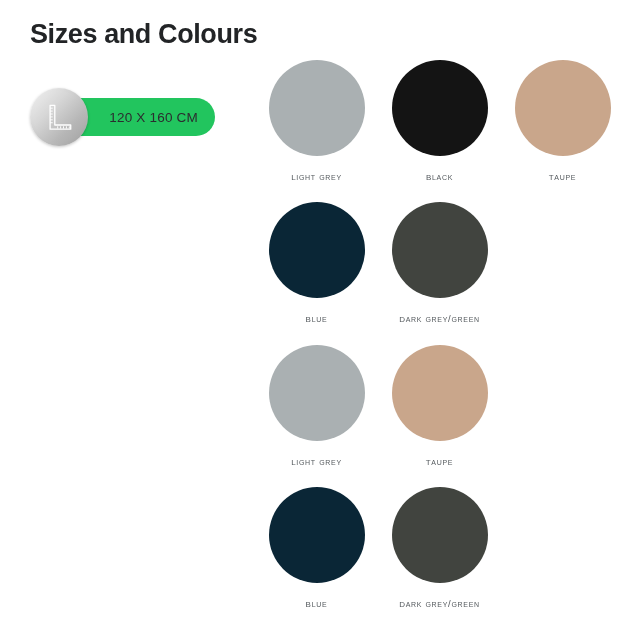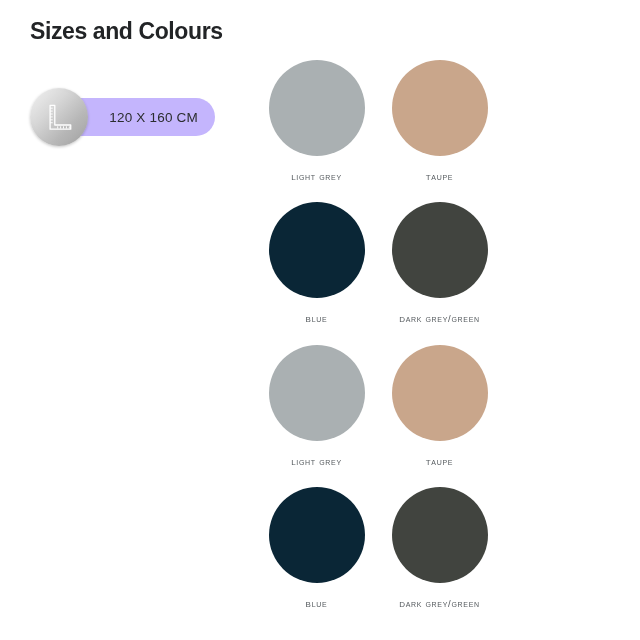--- a/index.html
+++ b/index.html
@@ -20,21 +20,21 @@
     width: 640px;
     height: 640px;
     background: #ffffff;
   }
 
   
   .page-title {
     position: absolute;
     left: 30px;
     top: 18px;
-    font-size: 23px;
+    font-size: 27px;
     font-weight: bold;
     letter-spacing: -0.4px;
     color: #222426;
     line-height: 1.2;
     white-space: nowrap;
   }
 
   
   .size-section {
     position: absolute;
@@ -49,21 +49,21 @@
     height: 58px;
   }
 
   .badge-pill {
     position: absolute;
     left: 29px;
     top: 10px;
     height: 38px;
     width: 156px;
     box-sizing: border-box;
-    background: #c4b5fd;
+    background: #22c55e;
     border-radius: 19px;
     display: flex;
     align-items: center;
     justify-content: flex-end;
     padding-right: 17px;
   }
   .badge-pill-label {
     font-size: 13.5px;
     font-weight: 500;
     letter-spacing: 0.2px;
@@ -160,20 +160,24 @@
     </div>
   </div>
 
   <div class="swatch-group grp-0">
     <div class="swatch-row">
       <div class="swatch-cell">
         <div class="swatch-dot" style="background:#AAB0B2"></div>
         <div class="swatch-label">Light grey</div>
       </div>
       <div class="swatch-cell">
+        <div class="swatch-dot" style="background:#141414"></div>
+        <div class="swatch-label">Black</div>
+      </div>
+      <div class="swatch-cell">
         <div class="swatch-dot" style="background:#C9A68B"></div>
         <div class="swatch-label">Taupe</div>
       </div>
     </div>
     <div class="swatch-row">
       <div class="swatch-cell">
         <div class="swatch-dot" style="background:#0A2636"></div>
         <div class="swatch-label">Blue</div>
       </div>
       <div class="swatch-cell">

